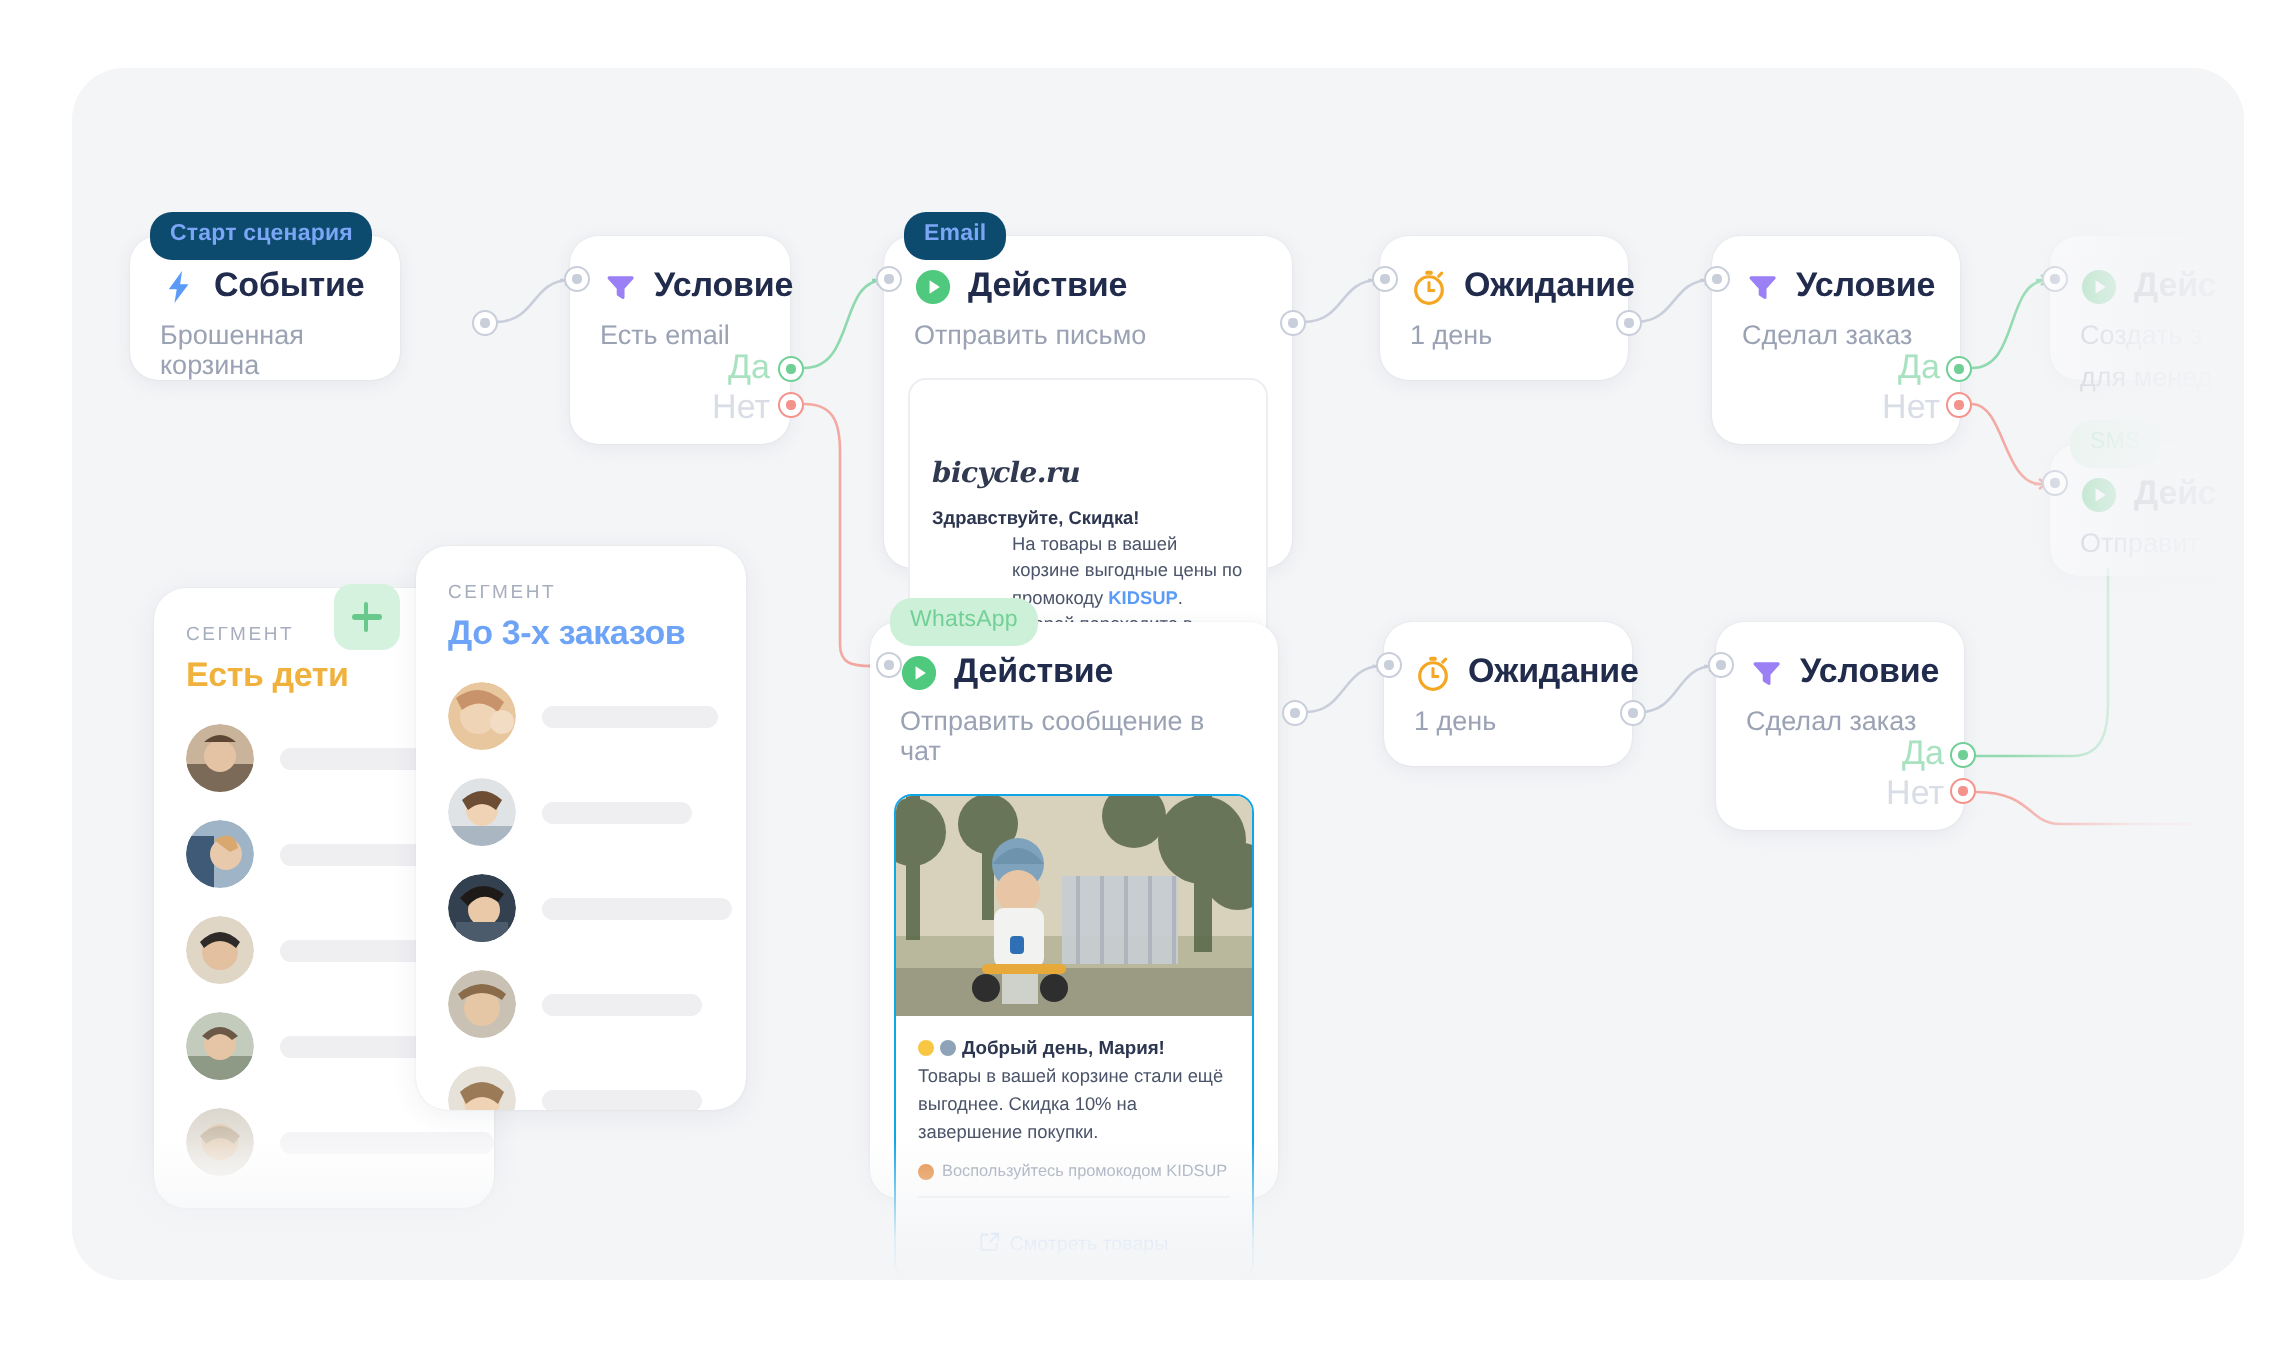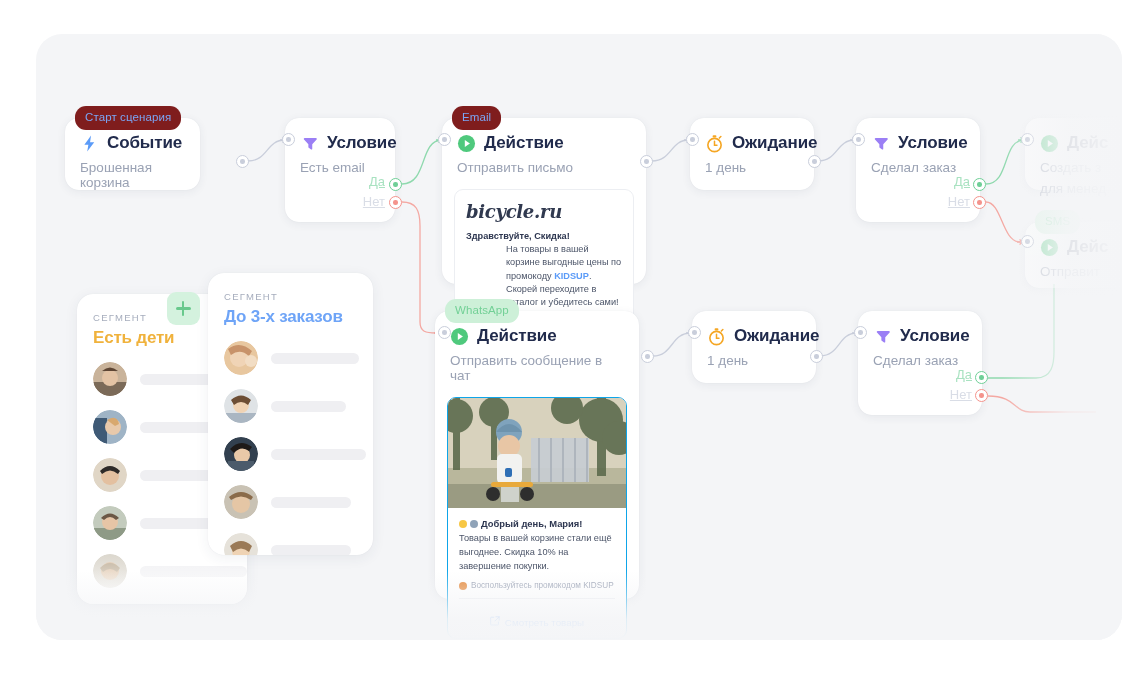--- a/index.html
+++ b/index.html
@@ -45,35 +45,35 @@
     z-index: 10;
   }
   .badge {
     position: absolute; top: -12px; left: 10px;
     font-size: 11.5px; line-height: 1;
     padding: 6px 10px 6px 10px;
     border-radius: 11px;
     letter-spacing: .1px;
     z-index: 3;
   }
-  .badge.blue { background: #7f1d1d; color: #7ba6f5; }
+  .badge.blue { background: #0c4a6e; color: #7ba6f5; font-weight: bold; }
   .badge.green { background: #cdf0d8; color: #72d096; }
   .badge.green.dim { background: #d9f2e2; color: #92dcae; }
 
   .node-head {
     display: flex; align-items: center; gap: 8px;
     padding: 15px 16px 0 15px;
   }
   .node-title { font-size: 17px; font-weight: bold; color: #212b4c; letter-spacing: -0.1px; }
   .node-sub { padding: 7px 16px 14px 15px; font-size: 13.5px; color: #9aa2b4; }
 
   .ico { width: 19px; height: 19px; flex: 0 0 19px; display: block; }
 
   
-  .branch { position: absolute; right: 10px; font-size: 13px; text-decoration: underline; }
+  .branch { position: absolute; right: 10px; font-size: 17px; }
   .branch.yes { color: #a9e2c1; }
   .branch.no  { color: #d9dde6; text-align: right; }
 
   
   .dot {
     position: absolute; width: 13px; height: 13px; border-radius: 50%;
     background: #ffffff; border: 1.4px solid #c9cedb; z-index: 20;
   }
   .dot::after {
     content: ""; position: absolute; left: 3.3px; top: 3.3px;
@@ -85,21 +85,21 @@
   .dot.red::after { background: #f4938c; }
 
   
   .mail {
     margin: 0 12px 12px 12px;
     background: #ffffff;
     border: 1px solid #eceef2;
     border-radius: 9px;
     padding: 11px 11px 12px 11px;
   }
-  .mail-logo { font-family: "DejaVu Serif", serif; font-style: italic; font-weight: bold; font-size: 18px; color: #30394f; letter-spacing: -0.3px; }
+  .mail-logo { font-family: "DejaVu Serif", serif; font-style: italic; font-weight: bold; font-size: 14px; color: #30394f; letter-spacing: -0.3px; margin-top: 28px; }
   .mail-greet { margin-top: 9px; font-size: 9.2px; font-weight: bold; color: #2d3650; }
   .mail-body { margin-top: 2px; font-size: 9.2px; line-height: 1.45; color: #4b5468; margin-left: 40px; }
   .mail-body .promo { color: #5b9bf8; font-weight: bold; }
   .mail-btn {
     margin-top: 11px; background: #dde9fd; border-radius: 6px;
     text-align: center; padding: 9px 0; font-size: 9.4px; font-weight: bold; color: #5b9bf8;
   }
 
   
   .wa { margin: 0 12px 12px 12px; border: 1px solid #0ea5e9; border-radius: 9px; overflow: hidden; background:#fff; }

